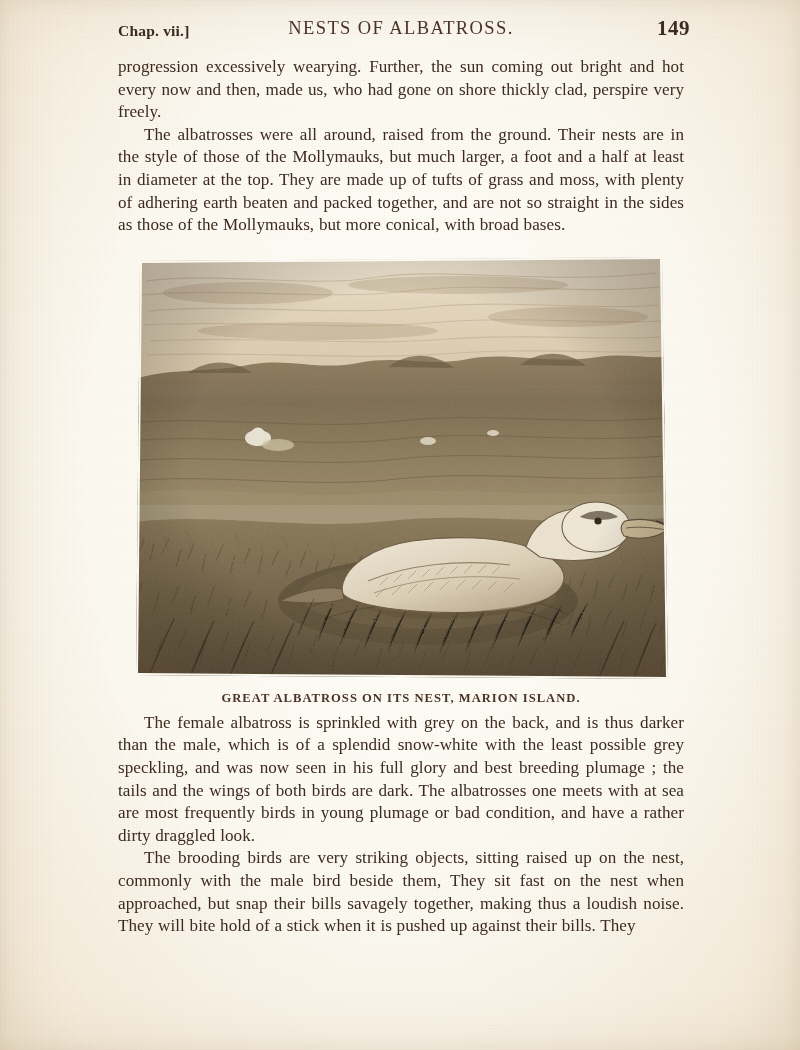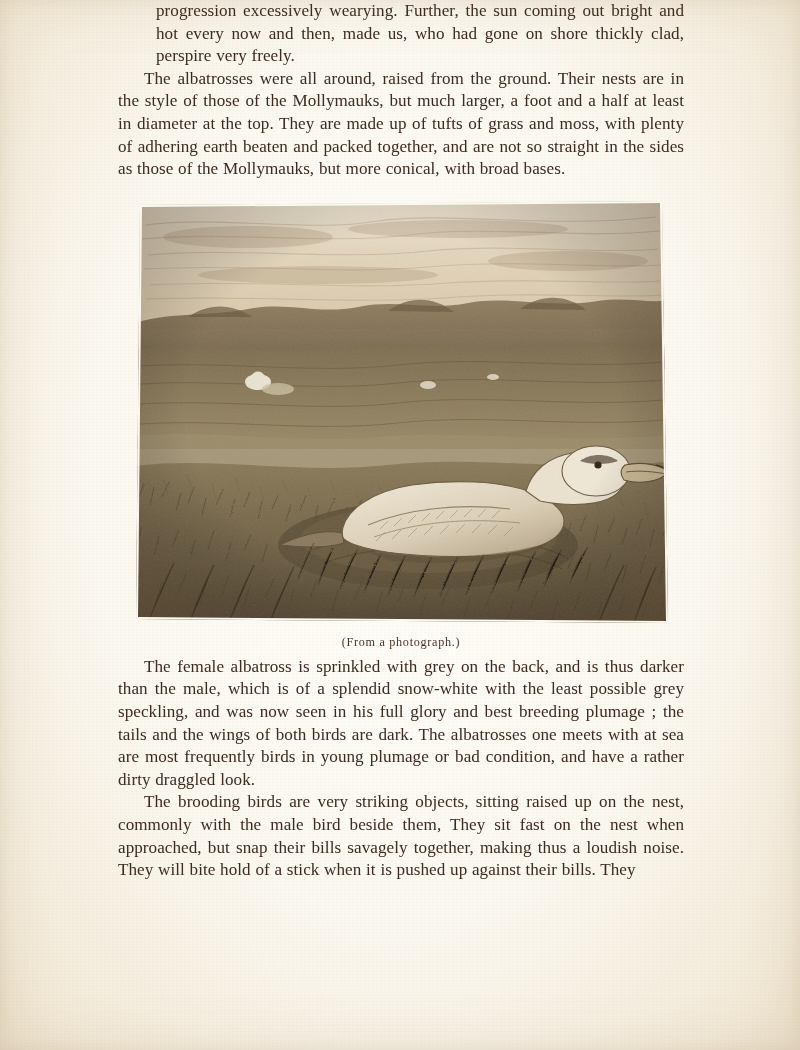--- a/index.html
+++ b/index.html
@@ -91,21 +91,21 @@
     line-height: 22.6px;
     text-align: justify;
     text-justify: inter-word;
     color: #3d2b20;
     letter-spacing: 0.05px;
     word-spacing: 0.4px;
   }
   .bodytext p.indent {
     text-indent: 26px;
   }
-  .block-top p:first-child { margin-top: 0; margin-left: 38px; }
+  .block-top p:first-child { margin-top: 0; }
 
   
   .figure {
     margin-top: 18px;
     width: 566px;
   }
   .plate-wrap {
     position: relative;
     width: 566px;
     height: 430px;
@@ -142,20 +142,25 @@
   }
 </style>
 </head>
 <body>
 
 <div class="page">
   <div class="paper-noise"></div>
 
   <div class="content">
 
+    <div class="runhead">
+      <div class="chap">Chap. vii.]</div>
+      <div class="title">NESTS OF ALBATROSS.</div>
+      <div class="pageno">149</div>
+    </div>
 
     <div class="bodytext block-top">
       <p>progression excessively wearying.   Further, the sun coming out bright and hot every now and then, made us, who had gone on shore thickly clad, perspire very freely.</p>
       <p class="indent">The albatrosses were all around, raised from the ground. Their nests are in the style of those of the Mollymauks, but much larger, a foot and a half at least in diameter at the top. They are made up of tufts of grass and moss, with plenty of adhering earth beaten and packed together, and are not so straight in the sides as those of the Mollymauks, but more conical, with broad bases.</p>
     </div>
 
     <div class="figure">
       <div class="plate-wrap">
         <div class="plate">
           <svg width="546" height="430" viewBox="0 0 546 430">
@@ -305,21 +310,21 @@
               <rect x="0" y="0" width="546" height="430" fill="url(#vig)"></rect>
               <rect x="0" y="0" width="546" height="430" filter="url(#grain)" opacity="0.30" fill="#8a7758"></rect>
 
               <path d="M0,0 L546,0 L546,430 L0,430 Z M14,8 L532,4 L538,422 L10,418 Z" fill="#fbf8f0" fill-rule="evenodd"></path>
             </g>
           </svg>
         </div>
       </div>
 
       <div class="caption">
-        <div class="cap2">(From a photograph.)</div>
+        <div class="cap1">GREAT ALBATROSS ON ITS NEST, MARION ISLAND.</div>
       </div>
     </div>
 
     <div class="bodytext bottom-block">
       <p class="indent">The female albatross is sprinkled with grey on the back, and is thus darker than the male, which is of a splendid snow-white with the least possible grey speckling, and was now seen in his full glory and best breeding plumage ; the tails and the wings of both birds are dark.   The albatrosses one meets with at sea are most frequently birds in young plumage or bad condition, and have a rather dirty draggled look.</p>
       <p class="indent">The brooding birds are very striking objects, sitting raised up on the nest, commonly with the male bird beside them, They sit fast on the nest when approached, but snap their bills savagely together, making thus a loudish noise.   They will bite hold of a stick when it is pushed up against their bills.   They</p>
     </div>
 
   </div>
 

